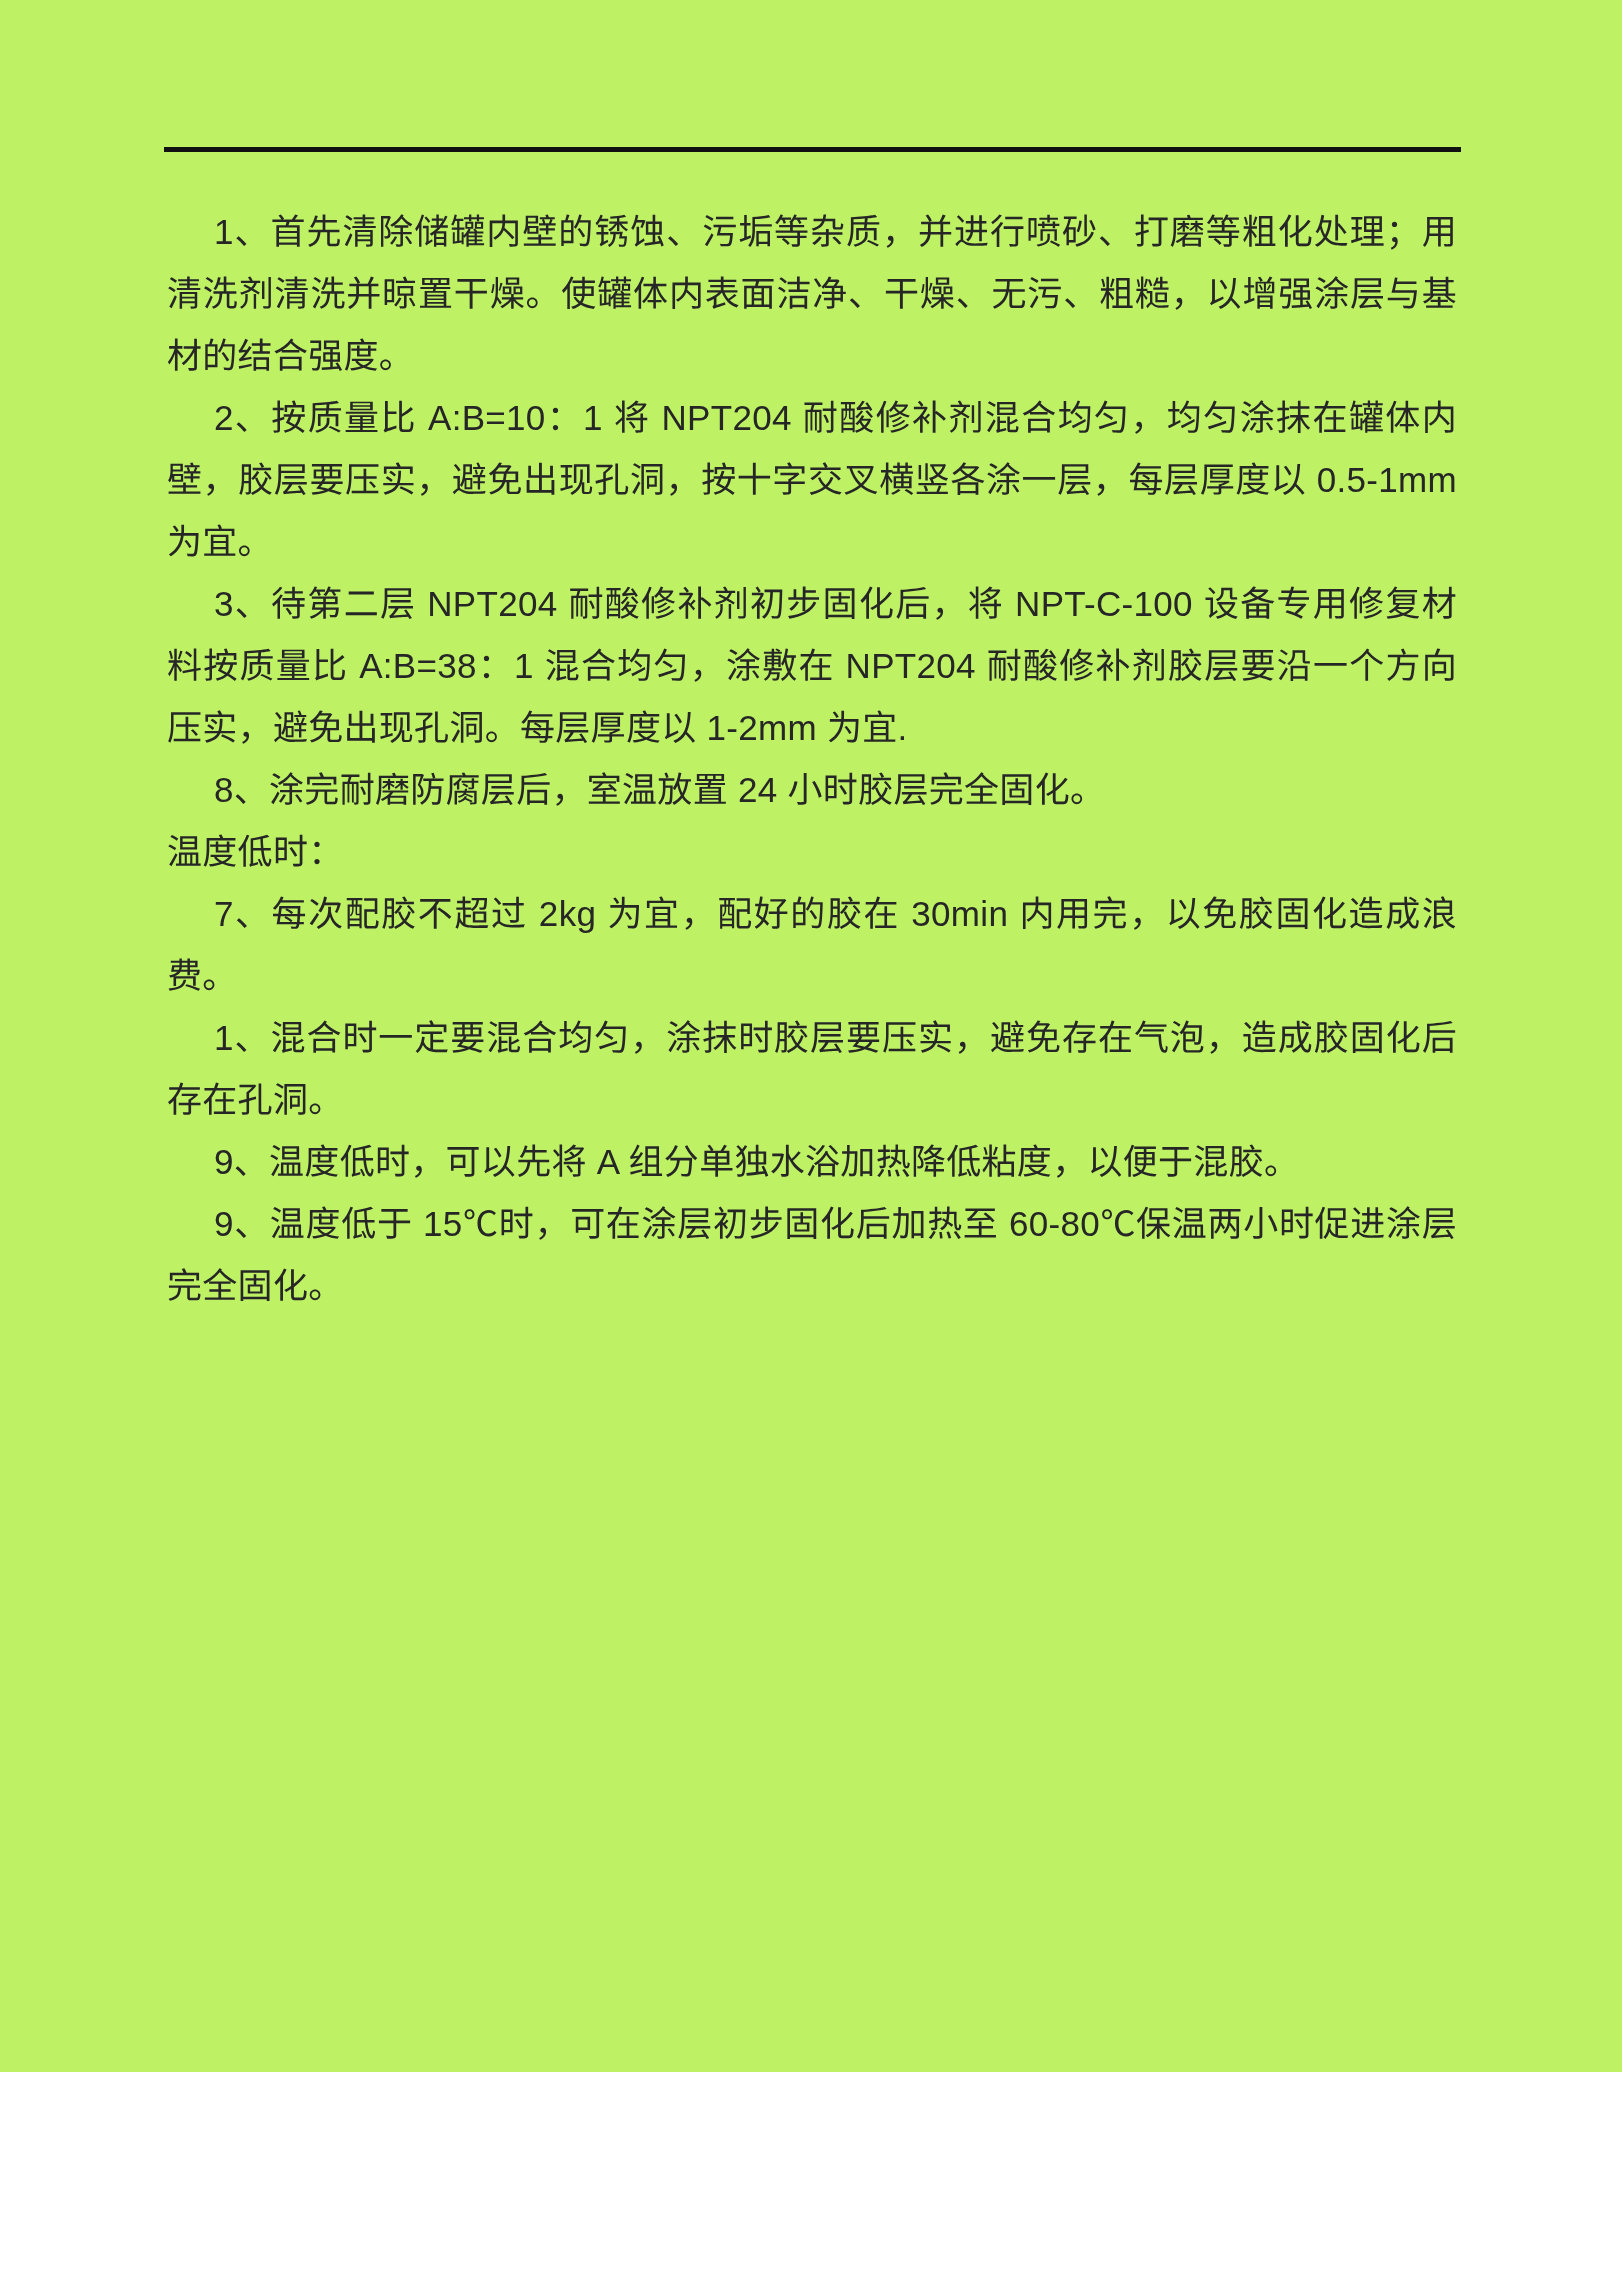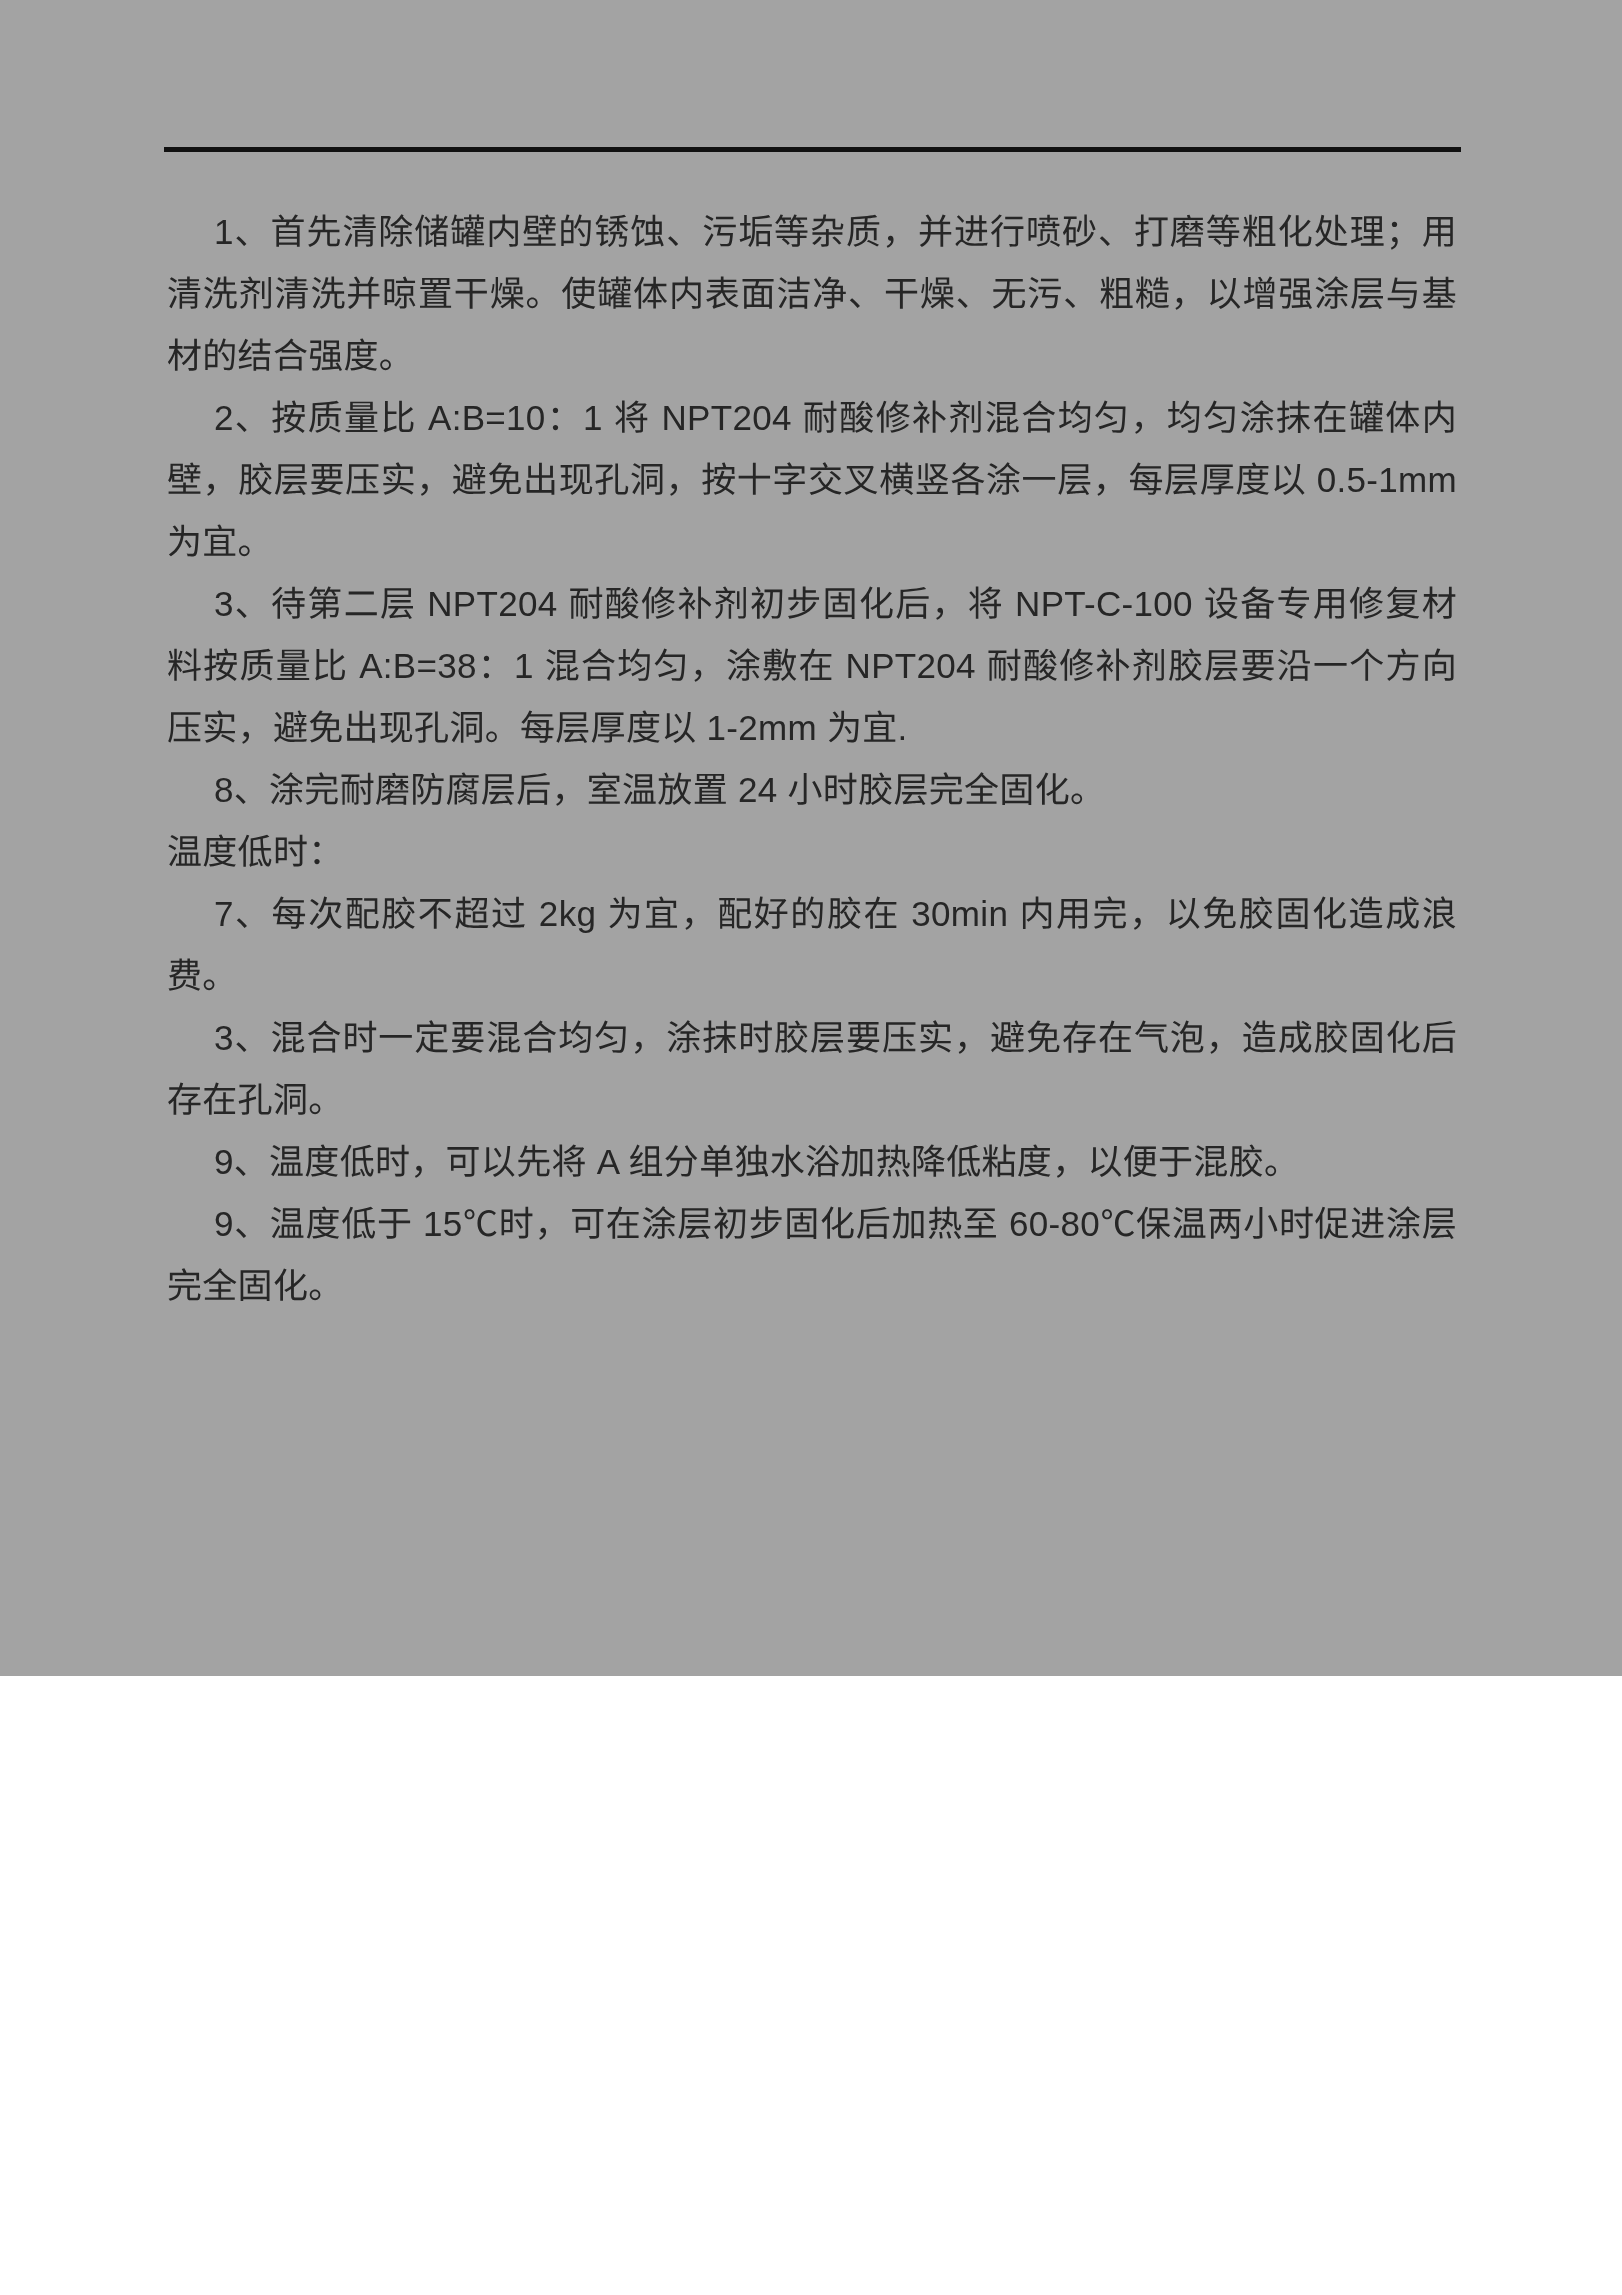--- a/index.html
+++ b/index.html
@@ -3,22 +3,22 @@
 <meta charset="utf-8">
 <style>
   html, body {
     margin: 0;
     padding: 0;
     background: #ffffff;
   }
   .page {
     position: relative;
     width: 1622px;
-    height: 1676px;
-    background: #a3a3a3;
+    height: 2072px;
+    background: #bef264;
     overflow: hidden;
     font-family: "Liberation Sans", sans-serif;
   }
   .top-rule {
     position: absolute;
     left: 164px;
     top: 147px;
     width: 1297px;
     height: 5.2px;
     background: #111111;
@@ -53,19 +53,19 @@
 
   <div class="top-rule"></div>
 
   <div class="content">
     <p class="step">1、首先清除储罐内壁的锈蚀、污垢等杂质，并进行喷砂、打磨等粗化处理；用清洗剂清洗并晾置干燥。使罐体内表面洁净、干燥、无污、粗糙，以增强涂层与基材的结合强度。</p>
     <p class="step">2、按质量比 A:B=10：1 将 NPT204 耐酸修补剂混合均匀，均匀涂抹在罐体内壁，胶层要压实，避免出现孔洞，按十字交叉横竖各涂一层，每层厚度以 0.5-1mm 为宜。</p>
     <p class="step">3、待第二层 NPT204 耐酸修补剂初步固化后，将 NPT-C-100 设备专用修复材料按质量比 A:B=38：1 混合均匀，涂敷在 NPT204 耐酸修补剂胶层要沿一个方向压实，避免出现孔洞。每层厚度以 1-2mm 为宜.</p>
     <p class="step">8、涂完耐磨防腐层后，室温放置 24 小时胶层完全固化。</p>
     <p class="notes-heading">温度低时：</p>
     <p class="note">7、每次配胶不超过 2kg 为宜，配好的胶在 30min 内用完，以免胶固化造成浪费。</p>
-    <p class="note">3、混合时一定要混合均匀，涂抹时胶层要压实，避免存在气泡，造成胶固化后存在孔洞。</p>
+    <p class="note">1、混合时一定要混合均匀，涂抹时胶层要压实，避免存在气泡，造成胶固化后存在孔洞。</p>
     <p class="note">9、温度低时，可以先将 A 组分单独水浴加热降低粘度，以便于混胶。</p>
     <p class="note">9、温度低于 15℃时，可在涂层初步固化后加热至 60-80℃保温两小时促进涂层完全固化。</p>
   </div>
 
 </div>
 
 
 </body></html>

